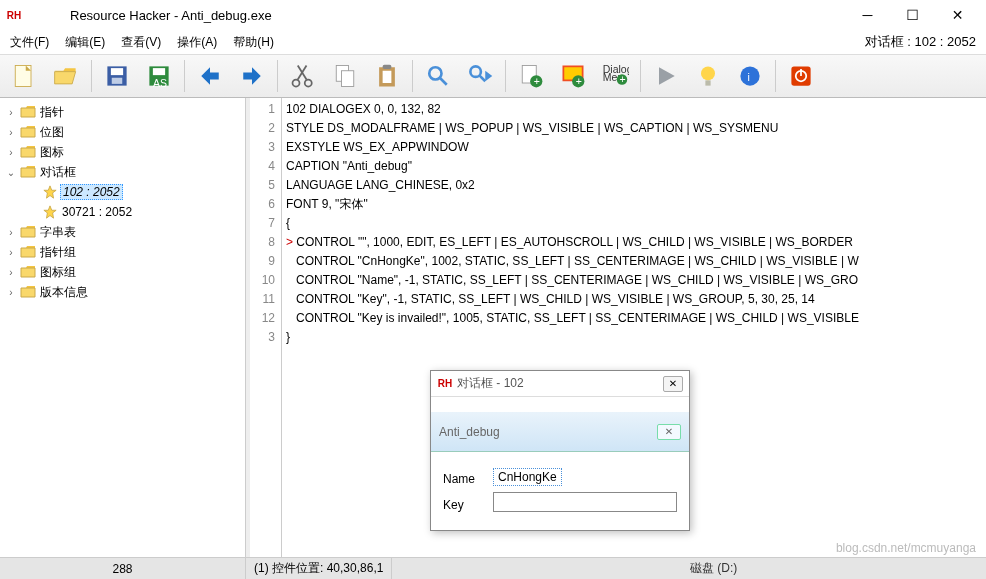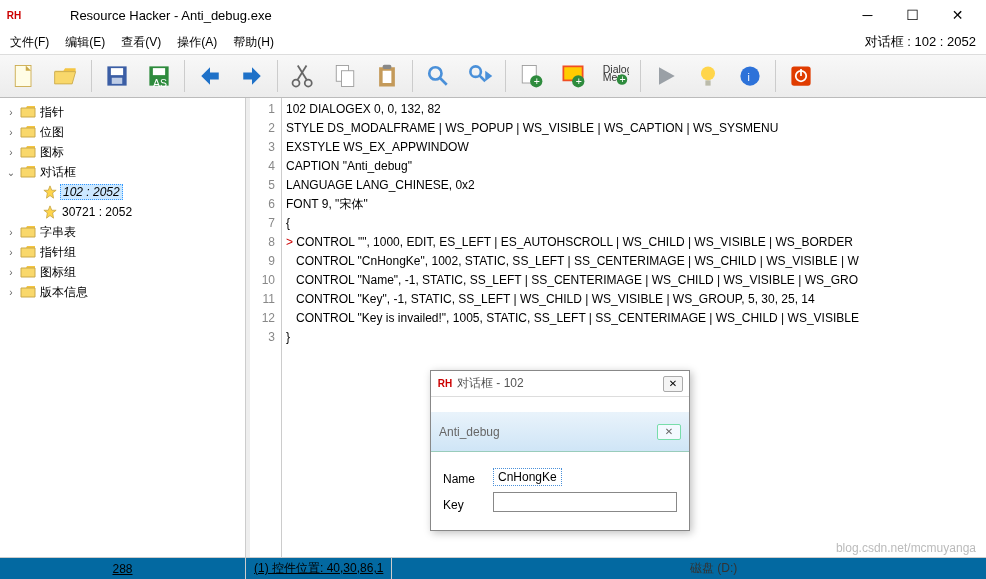--- a/index.html
+++ b/index.html
@@ -34,21 +34,21 @@
 
 .tree-row { display:flex; align-items:center; height:20px; padding-left:2px; }
 .tree-row .twisty { width:14px; text-align:center; color:#666; font-size:10px; cursor:pointer;}
 .tree-row .twisty.none { visibility:hidden;}
 .tree-row .ficon { width:16px; height:16px; margin:0 2px; display:inline-flex; align-items:center; justify-content:center;}
 .tree-row .label { padding:0 2px;}
 .tree-row.selected .label { background:#cce8ff; border:1px dotted #3399ff; }
 .folder svg { width:16px; height:16px; }
 .star svg { width:14px; height:14px; }
 
-.statusbar { height:22px; border-top:1px solid #ccc; background:#0369a1; display:flex; align-items:center; font-size:12px;text-decoration:underline; }
+.statusbar { height:22px; border-top:1px solid #ccc; background:#e5e5e5; display:flex; align-items:center; font-size:12px; }
 .statusbar .cell { padding:0 8px; border-right:1px solid #ccc; height:100%; display:flex; align-items:center;}
 .statusbar .cell.first { width:246px; justify-content:center;}
 
 .preview-dlg { position:absolute; left:430px; top:370px; width:260px; background:#fff; border:1px solid #888; box-shadow:2px 2px 8px rgba(0,0,0,0.25); z-index:30;}
 .preview-dlg .ptitle { height:26px; background:#fff; display:flex; align-items:center; padding:0 6px; border-bottom:1px solid #ddd;}
 .preview-dlg .ptitle .pico { width:16px; text-align:center; color:#c00; font-weight:bold; font-size:10px; margin-right:4px;}
 .preview-dlg .ptitle .ptxt { flex:1; color:#555; }
 .preview-dlg .ptitle .pclose { width:20px; height:16px; display:flex; align-items:center; justify-content:center; border:1px solid #aaa; border-radius:2px; font-size:10px; background:#f4f4f4;}
 .preview-dlg .pcap { height:40px; background:linear-gradient(#e9f3fb,#cfe5f6); border-bottom:1px solid #9cb; display:flex; align-items:center; padding:0 8px; color:#666;margin-top:15px; }
 .preview-dlg .pcap .pcclose { margin-left:auto; width:24px; height:16px; border:1px solid #7da; display:flex; align-items:center; justify-content:center; background:#f3f9ff; font-size:10px; border-radius:2px;}

